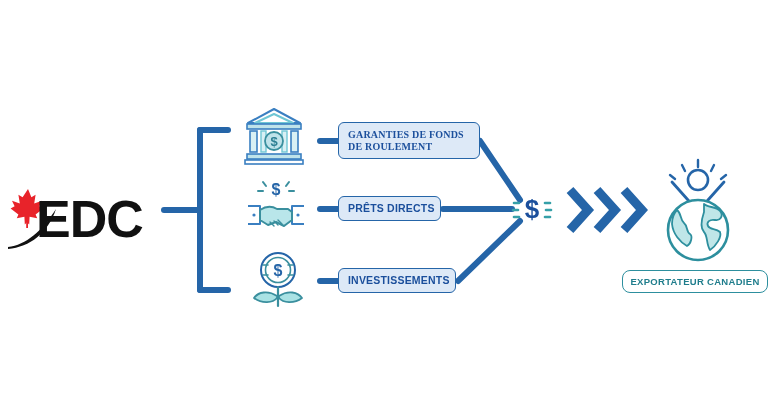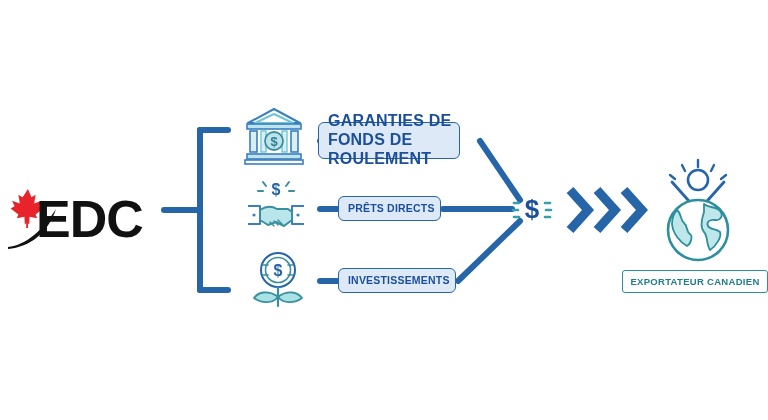--- a/index.html
+++ b/index.html
@@ -33,22 +33,22 @@
     border:1.5px solid #2565a8;
     border-radius:6px;
     color:#1b4f9c;
     font-weight:bold;
     letter-spacing:.2px;
     display:flex;
     align-items:center;
     line-height:1.18;
   }
   #lbl-guarantees{
-    left:318px;top:122px;width:142px;height:37px;
-    padding:0 0 0 9px;font-size:16px;
+    left:338px;top:122px;width:142px;height:37px;
+    padding:0 0 0 9px;font-size:10px;font-family:Liberation Serif, serif;
   }
   #lbl-loans{
     left:338px;top:196px;width:103px;height:25px;
     padding:0 0 0 9px;font-size:10.5px;
   }
   #lbl-invest{
     left:338px;top:268px;width:118px;height:25px;
     padding:0 0 0 9px;font-size:10.5px;
   }
 
@@ -60,21 +60,21 @@
 
   
   #globe{left:646px;top:158px;width:104px;height:108px;}
 
   
   #lbl-exporter{
     box-sizing:border-box;
     left:622px;top:270px;width:146px;height:23px;
     background:#ffffff;
     border:1.4px solid #2d8f9e;
-    border-radius:3px;
+    border-radius:8px;
     color:#1f7d8c;
     font-size:9.5px;font-weight:bold;letter-spacing:.3px;
     display:flex;align-items:center;justify-content:center;
   }
 </style>
 </head>
 <body>
 
 <div id="stage">
 

